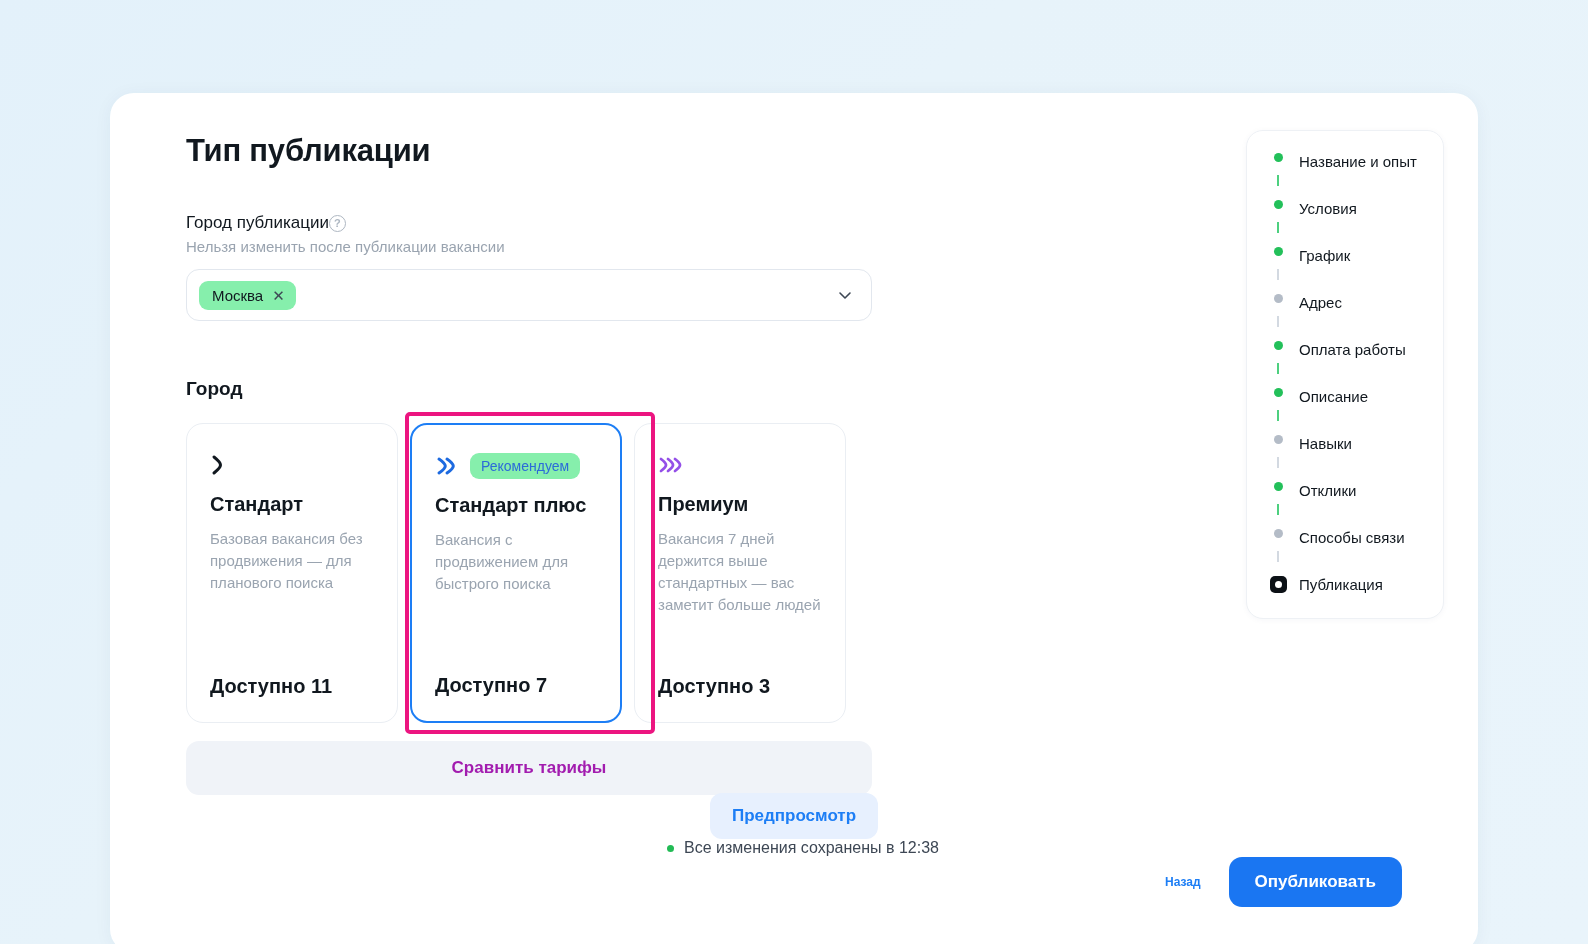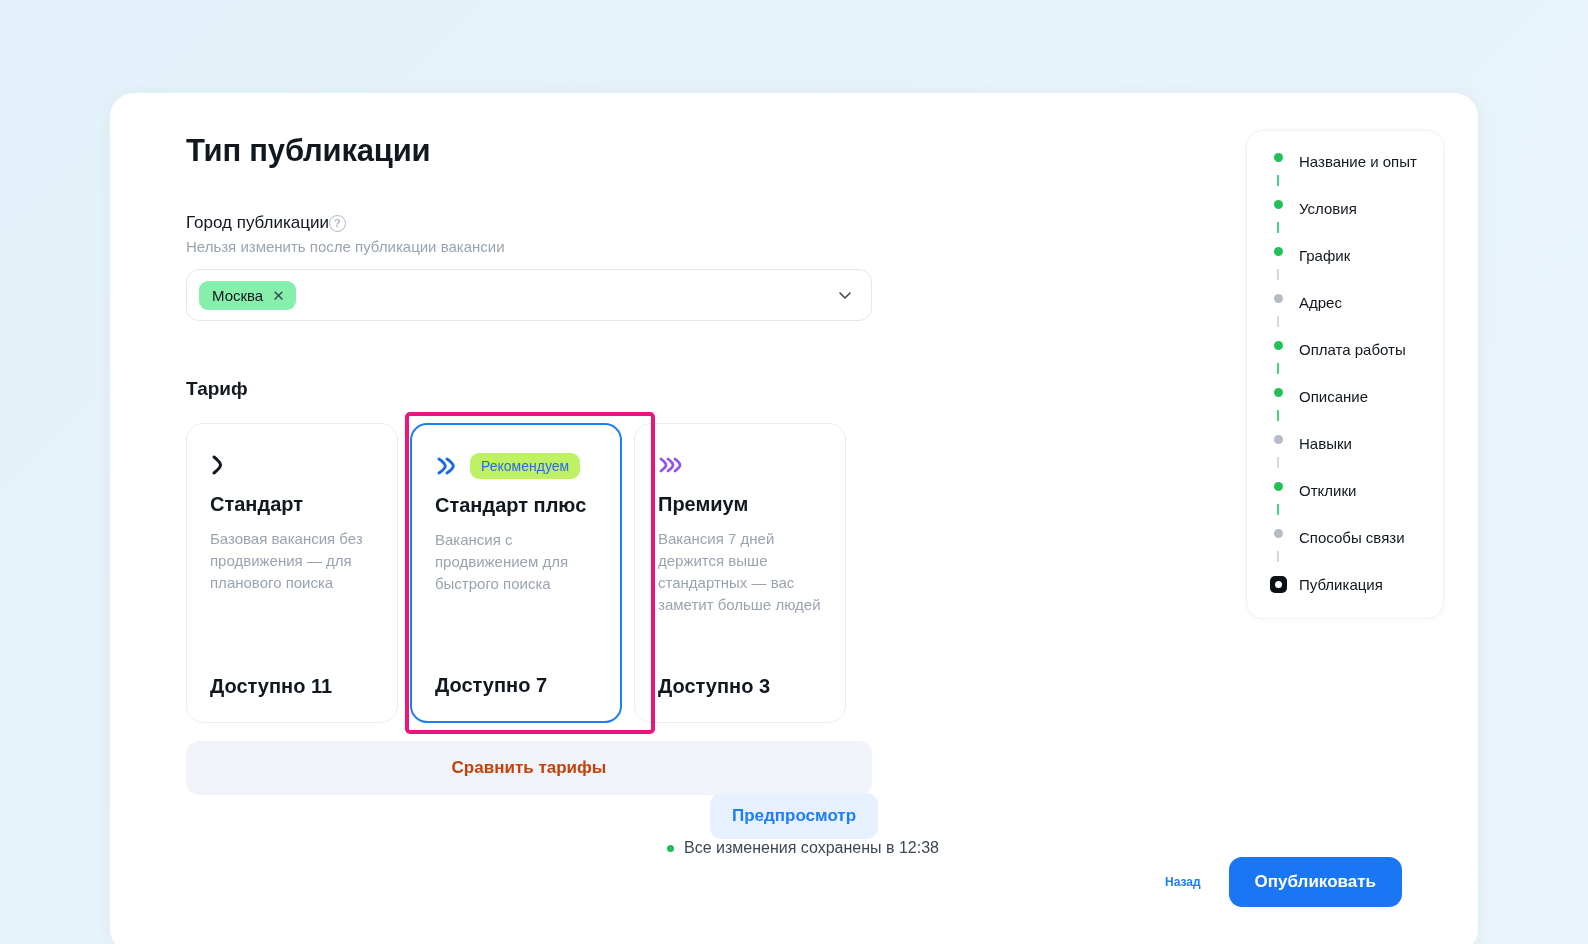--- a/index.html
+++ b/index.html
@@ -113,21 +113,21 @@
   .tariff-card.selected {
     border: 2px solid #1d7ef5;
   }
   .card-top {
     display: flex; align-items: center; gap: 11px;
     height: 30px;
     margin-bottom: 13px;
   }
   .chev-icon { display: block; }
   .badge {
-    background: #bef264;
+    background: #86efac;
     color: #2c6bd8;
     font-size: 14px;
     border-radius: 9px;
     padding: 6px 11px;
     white-space: nowrap;
     line-height: 1;
   }
   .card-name {
     font-size: 20px; font-weight: 700; color: #11181f;
     margin-bottom: 12px;
@@ -155,21 +155,21 @@
   
   #compare-tariffs {
     width: 686px; height: 54px;
     margin-top: 18px;
     background: #f0f3f8;
     border: none;
     border-radius: 13px;
     font-family: inherit;
     font-size: 17px;
     font-weight: 700;
-    color: #c2410c;
+    color: #a21caf;
     cursor: pointer;
   }
   
   #footer {
     position: absolute;
     left: 76px; right: 76px;
     bottom: 46px;
     display: flex; align-items: center; flex-direction: column;
   }
   #preview-btn {
@@ -288,21 +288,21 @@
     <div id="city-select">
       <span class="chip">
         <span>Москва</span>
         <span class="chip-x">✕</span>
       </span>
       <svg class="select-caret" viewBox="0 0 16 16" fill="none">
         <path d="M3 6l5 5 5-5" stroke="#3d4754" stroke-width="1.6" stroke-linecap="round" stroke-linejoin="round"></path>
       </svg>
     </div>
 
-    <h2 id="tariff-title">Тариф</h2>
+    <h2 id="tariff-title">Город</h2>
 
     <div id="tariff-row">
 
       <div class="tariff-card">
         <div class="card-top">
           <svg class="chev-icon" width="16" height="22" viewBox="0 0 16 22" fill="none">
             <path d="M4 3 C9 7 10.5 9.5 10.5 11 C10.5 12.5 9 15 4 19" stroke="#11181f" stroke-width="3" stroke-linecap="round" stroke-linejoin="round"></path>
           </svg>
         </div>
         <div class="card-name">Стандарт</div>

